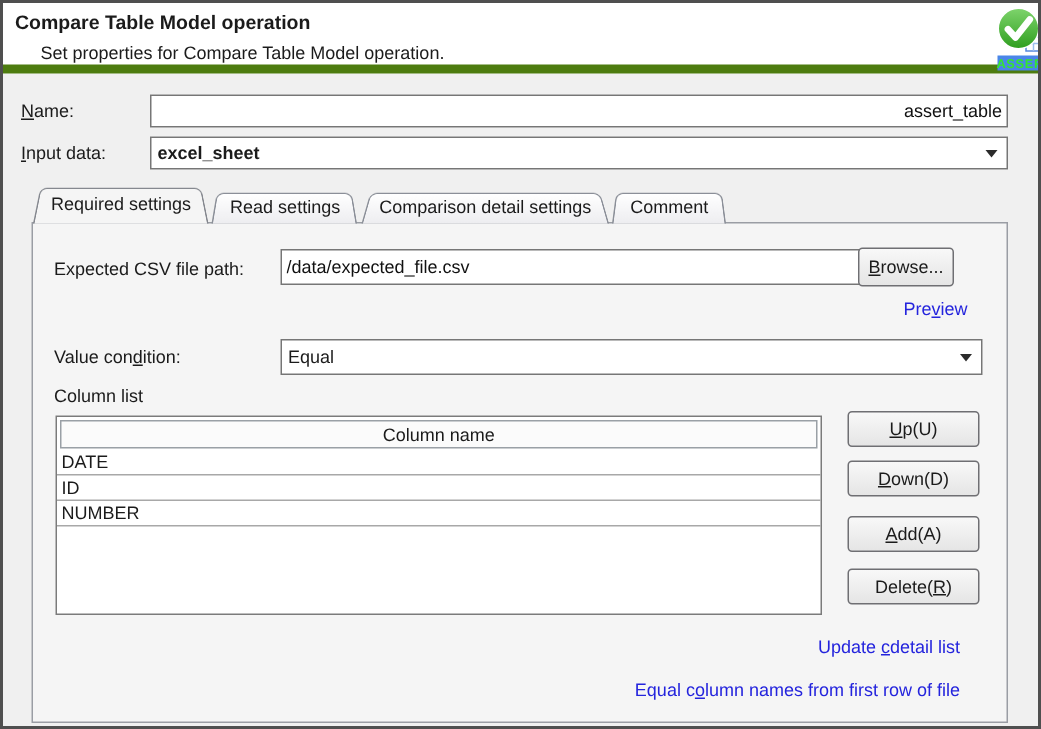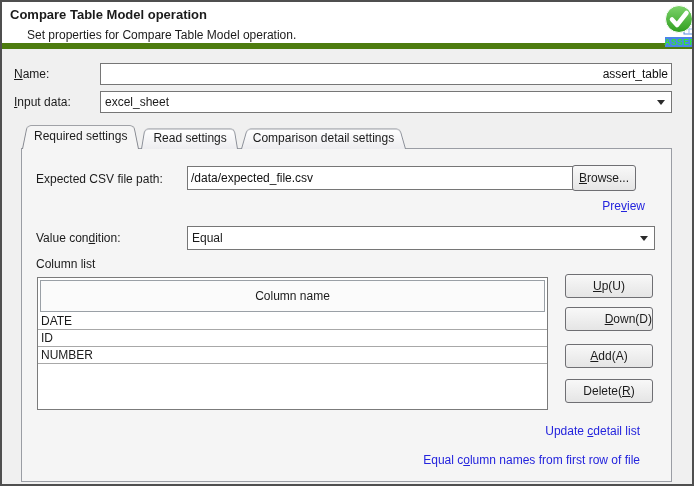--- a/index.html
+++ b/index.html
@@ -44,21 +44,21 @@
   .panel { position:absolute; left:19px; top:146px; width:651px; height:334px; border:1px solid #9a9da4; background:#f5f5f5; }
   
   .btn {
     position:absolute; display:flex; align-items:center; justify-content:center;
     background:linear-gradient(#f8f8f8,#e5e5e5); border:1px solid #6f6f73; border-radius:3px;
     font-size:12px; color:#1b1b1b; cursor:default; white-space:nowrap;
   }
   .link { position:absolute; color:#2424dd; white-space:nowrap; cursor:pointer; }
   
   .coltable { position:absolute; left:35px; top:275px; width:511px; height:133px; border:1px solid #7b7b7b; background:#ffffff; }
-  .colhead { margin:2px 2px 0 2px; height:32px; border:1px solid #9aa0a6; background:#fbfbfb;
+  .colhead { margin:2px 2px 0 2px; height:19px; border:1px solid #9aa0a6; background:#fbfbfb;
              display:flex; align-items:center; justify-content:center; }
   .colrow { height:17px; border-bottom:1px solid #a8a8a8; display:flex; align-items:center; padding-left:3px; }
   .rows { margin-top:1px; }
 </style>
 </head>
 <body>
 
 <div class="dialog">
 
   <div class="hdr">
@@ -88,34 +88,37 @@
         <text x="19" y="41" text-anchor="middle" font-family="Liberation Sans, sans-serif" font-size="8.5" font-weight="bold" fill="#35e52f" letter-spacing="0.5">ASSERT</text>
       </svg>
       
     </div>
   </div>
 
   <div class="lbl" style="left:12px; top:65px;"><span class="mn">N</span><span>ame:</span></div>
   <input class="txtin" style="left: 98px; top: 61px; width: 572px; height: 22px; text-align: right;" value="assert_table">
 
   <div class="lbl" style="left:12px; top:93px;"><span class="mn">I</span><span>nput data:</span></div>
-  <div class="combo" style="left:98px; top:89px; width:572px; height:22px;">
+  <div class="combo" style="left:98px; top:89px; width:572px; height:22px;font-weight:bold;">
     <span class="cval">excel_sheet</span>
     <span class="carr"></span>
   </div>
 
   <div class="tabs">
     <div class="tab active">
         <span>Required settings</span>
       </div>
     <div class="tab">
         <span>Read settings</span>
       </div>
     <div class="tab">
         <span>Comparison detail settings</span>
+      </div>
+    <div class="tab">
+        <span>Comment</span>
       </div>
   </div>
 
   <div class="panel"></div>
 
   <div class="lbl" style="left:34px; top:170px;">Expected CSV file path:</div>
   <input class="txtin" style="left: 185px; top: 164px; width: 417px; height: 24px;" value="/data/expected_file.csv">
   <div class="btn" style="left:570px; top:163px; width:64px; height:26px;">
       <span><span></span><span class="mn">B</span><span>rowse...</span></span>
     </div>
@@ -143,21 +146,21 @@
         </div>
       <div class="colrow">
           <span>NUMBER</span>
         </div>
     </div>
   </div>
 
   <div class="btn" style="left:563px; top:272px; width:88px; height:24px;">
       <span><span></span><span class="mn">U</span><span>p(U)</span></span>
     </div>
-  <div class="btn" style="left:563px; top:305px; width:88px; height:24px;justify-content:flex-end;">
+  <div class="btn" style="left:563px; top:305px; width:88px; height:24px;">
       <span><span></span><span class="mn">D</span><span>own(D)</span></span>
     </div>
   <div class="btn" style="left:563px; top:342px; width:88px; height:24px;">
       <span><span></span><span class="mn">A</span><span>dd(A)</span></span>
     </div>
   <div class="btn" style="left:563px; top:377px; width:88px; height:24px;">
       <span><span>Delete(</span><span class="mn">R</span><span>)</span></span>
     </div>
 
   <div class="link" style="right:52px; top:422px;"><span>Update </span><span class="mn">c</span><span>detail list</span></div>

